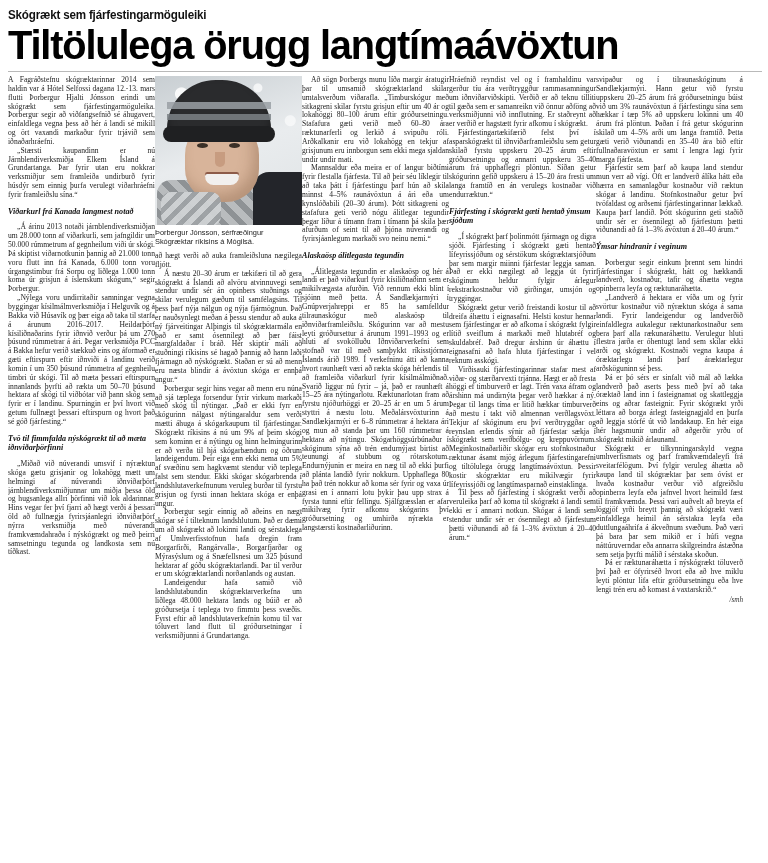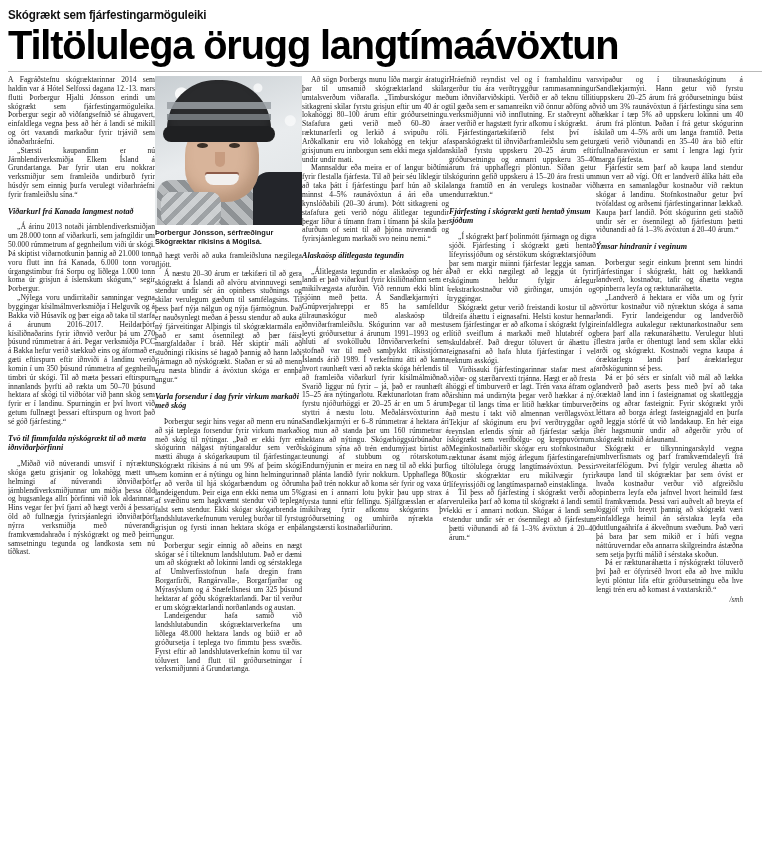--- a/index.html
+++ b/index.html
@@ -154,21 +154,21 @@
     opacity:.95;
   }
   .coat{
     position:absolute; left:98px; top:96px; width:56px; height:56px;
     background:#23252a; border-radius:16px 0 0 0;
   }
   .caption{
     font-family:"Liberation Sans", sans-serif;
     font-size:7.4px;
     line-height:9px;
-    font-weight:bold;
+    font-weight:normal;
     color:#222;
     margin:3px 0 6px 0;
     text-align:left;
   }
 </style>
 </head>
 <body>
 
 <div class="page">
 
@@ -205,39 +205,38 @@
             <div class="hat-stripe hat-s1"></div>
             <div class="hat-stripe hat-s2"></div>
           </div>
           <div class="hat-brim"></div>
           <div class="scarf-fold"></div>
         </div>
         <div class="caption">Þorbergur Jónsson, sérfræðingur Skógræktar ríkisins á Mógilsá.</div>
       </div>
       <p class="">að hægt verði að auka framleiðsluna nægilega fljótt.</p>
       <p class="ind">Á næstu 20–30 árum er tækifæri til að gera skógrækt á Íslandi að alvöru atvinnuvegi sem stendur undir sér án opinbers stuðnings og skilar verulegum gæðum til samfélagsins. Til þess þarf nýja nálgun og nýja fjármögnun. Það er nauðsynlegt meðan á þessu stendur að auka á ný fjárveitingar Alþingis til skógræktarmála en það er samt ósennilegt að þær fáist margfaldaðar í bráð. Hér skiptir máli að stuðningi ríkisins sé hagað þannig að hann laði fjármagn að nýskógrækt. Staðan er sú að menn eru næsta blindir á ávöxtun skóga er ennþá ungur.“</p>
-      <div class="subhead">Varla forsendur í dag fyrir virkum markaði með skóg</div>
       <p class="ind">Þorbergur segir hins vegar að menn eru núna að sjá tæplega forsendur fyrir virkum markaði með skóg til nýtingar. „Það er ekki fyrr en skógurinn nálgast nýtingaraldur sem verði mætti áhuga á skógarkaupum til fjárfestingar. Skógrækt ríkisins á nú um 9% af þeim skógi sem kominn er á nýtingu og hinn helmingurinn er að verða til hjá skógarbændum og öðrum landeigendum. Þeir eiga enn ekki nema um 5% af svæðinu sem hagkvæmt stendur við teplega falst sem stendur. Ekki skógar skógarbrenda í landshlutaverkefnunum veruleg burðar til fyrstu grisjun og fyrsti innan hektara skóga er enþá ungur.</p>
       <p class="ind">Þorbergur segir einnig að aðeins en nægt skógar sé í tilteknum landshlutum. Það er dæmi um að skógrækt að lokinni landi og sérstaklega af Umhverfisstofnun hafa dregin fram Borgarfirði, Rangárvalla-, Borgarfjarðar og Mýrasýslum og á Snæfellsnesi um 325 þúsund hektarar af góðu skógræktarlandi. Þar til verður er um skógræktarlandi norðanlands og austan.</p>
       <p class="ind">Landeigendur hafa samið við landshlutabundin skógræktarverkefna um liðlega 48.000 hektara lands og búið er að gróðursetja í teplega tvo fimmtu þess svæðis. Fyrst eftir að landshlutaverkefnin komu til var töluvert land flutt til gróðursetningar í verksmiðjunni á Grundartanga.</p>
     </div>
 
     <div class="col">
       <p class="ind">Að sögn Þorbergs munu líða margir áratugir þar til umsamið skógræktarland skilar umtalsverðum viðarafla. „Timburskógur með sitkagreni skilar fyrstu grisjun eftir um 40 ár og lokahöggi 80–100 árum eftir gróðursetningu. Stafafura gæti verið með 60–80 ára ræktunarferli og lerkið á svipuðu róli. Arðkalkanir eru við lokahögg en tekjur af grisjunum eru innborgun sem ekki mega sjaldan undir undir mati.</p>
       <p class="ind">Mannsaldur eða meira er of langur biðtími fyrir flestalla fjárfesta. Til að þeir séu líklegir til að taka þátt í fjárfestingu þarf hún að skila minnst 4–5% raunávöxtun á ári eða um kynslóðabili (20–30 árum). Þótt sitkagreni og stafafura geti verið nógu álitlegar tegundir þegar líður á tímann fram í tímann þá skila þær afurðum of seint til að þjóna núverandi og fyrirsjáanlegum markaði svo neinu nemi.“</p>
       <div class="subhead">Alaskaösp álitlegasta tegundin</div>
       <p class="ind">„Álitlegasta tegundin er alaskaösp og hér á landi er það viðarkurl fyrir kísiliðnaðinn sem er mikilvægasta afurðin. Við rennum ekki blint í sjóinn með þetta. Á Sandlækjarmýri í Gnúpverjahreppi er 85 ha samfelldur tilraunaskógur með alaskaösp til iðnviðarframleiðslu. Skógurinn var að mestu leyti gróðursettur á árunum 1991–1993 og er hluti af svokölluðu Iðnviðarverkefni sem stofnað var til með samþykkt ríkisstjórnar Íslands árið 1989. Í verkefninu átti að kanna hvort raunhæft væri að rækta skóga hérlendis til að framleiða viðarkurl fyrir kísilmálmiðnað. Svarið liggur nú fyrir – já, það er raunhæft á 15–25 ára nýtingarlotu. Ræktunarlotan fram að fyrstu njóðurhöggi er 20–25 ár en um 5 árum styttri á næstu lotu. Meðalársvöxturinn á Sandlækjarmýri er 6–8 rúmmetrar á hektara ári og mun að standa þar um 160 rúmmetrar á hektara að nýtingu. Skógarhöggsúrbúnaður í skóginum sýna að trén endurnýjast birtist að teunungi af stubbum og rótarskotum. Endurnýjunin er meira en næg til að ekki þurfi að plánta landið fyrir nokkurn. Upphaflega 80 ha það trén nokkur að koma sér fyrir og vaxa úr grasi en í annarri lotu þykir þau upp strax á fyrsta tunni eftir fellingu. Sjálfgræsslan er afar mikilvæg fyrir afkomu skógarins því gróðursetning og umhirða nýrækta er langstærsti kostnaðarliðurinn.</p>
     </div>
 
     <div class="col">
       <p class="">Hráefnið reyndist vel og í framhaldinu var gerður tíu ára verðtryggður rammasamningur um iðnviðarviðskipti. Verðið er að teknu tilliti til gæða sem er samanreikn við önnur aðföng að verksmiðjunni við innflutning. Er staðreynt að er verðið er hagstætt fyrir afkomu í skógrækt.</p>
       <p class="ind">Fjárfestingartækifærið felst því í asparskógrækt til iðnviðarframleiðslu sem getur skilað fyrstu uppskeru 20–25 árum eftir gróðursetningu og annarri uppskeru 35–40 árum frá upphaflegri plöntun. Síðan getur skógurinn gefið uppskeru á 15–20 ára fresti um langa framtíð en án verulegs kostnaðar við endurræktun.“</p>
       <div class="subhead">Fjárfesting í skógrækt gæti hentað ýmsum sjóðum</div>
       <p class="ind">„Í skógrækt þarf þolinmótt fjármagn og digra sjóði. Fjárfesting í skógrækt gæti hentað lífeyrissjóðum og sérstökum skógræktarsjóðum þar sem margir miinni fjárfestar leggja saman. Það er ekki nægilegt að leggja út fyrir skóginum heldur fylgir árlegur rekstrarkostnaður við girðingar, umsjón og tryggingar.</p>
-      <p class="ind">Skógrækt getur verið freistandi kostur til að dreifa áhættu í eignasafni. Helsti kostur hennar sem fjárfestingar er að afkoma í skógrækt fylgir lítið sveiflum á markaði með hlutabréf og skuldabréf. Það dregur töluvert úr áhættu í eignasafni að hafa hluta fjárfestingar í vel reknum asskógi.</p>
+      <p class="ind">Skógrækt getur verið freistandi kostur til að dreifa áhættu í eignasafni. Helsti kostur hennar sem fjárfestingar er að afkoma í skógrækt fylgir lítið sveiflum á markaði með hlutabréf og skuldabréf. Það dregur árshinn úr áhættu í eignasafni að hafa hluta fjárfestingar í vel reknum asskógi.</p>
       <p class="ind">Virðisauki fjárfestingarinnar stafar mest af viðar- og stærðarvexti trjánna. Hægt er að fresta höggi ef timburverð er lagt. Trén vaxa áfram og árshinn má undirnýta þegar verð hækkar á ný. Þegar til langs tíma er litið hækkar timburverð að mestu í takt við almennan verðlagsvöxt. Tekjur af skóginum eru því verðtryggðar og reynslan erlendis sýnir að fjárfestar sækja í skógrækt sem verðbólgu- og kreppuvörnum. Meginkostnaðarliðir skógar eru stofnkostnaður ræktunar ásamt mjög árlegum fjárfestingarefni og tiltölulega örugg langtímaávöxtun. Þessir kostir skógræktar eru mikilvægir fyrir lífeyrissjóði og langtímasparnað einstaklinga.</p>
       <p class="ind">Til þess að fjárfesting í skógrækt verði að veruleika þarf að koma til skógrækt á landi sem ekki er í annarri notkun. Skógar á landi sem stendur undir sér er ósennilegt að fjárfestum þætti viðunandi að fá 1–3% ávöxtun á 20–40 árum.“</p>
     </div>
 
     <div class="col">
       <p class="">svipaður og í tilraunaskóginum á Sandlækjarmýri. Hann getur við fyrstu uppskeru 20–25 árum frá gróðursetningu búist við um 3% raunávöxtun á fjárfestingu sína sem hækkar í tæp 5% að uppskeru lokinni um 40 árum frá plöntun. Þaðan í frá getur skógurinn skilað um 4–5% arði um langa framtíð. Þetta gæti verið viðunandi en 35–40 ára bið eftir fullnaðaravöxtun er samt í lengra lagi fyrir marga fjárfesta.</p>
       <p class="ind">Fjárfestir sem þarf að kaupa land stendur mun verr að vígi. Oft er landverð álíka hátt eða hærra en samanlagður kostnaður við ræktun skógar á landinu. Stofnkostnaður getur því tvöfaldast og arðsemi fjárfestingarinnar lækkað. Kaupa þarf landið. Þótt skógurinn geti staðið undir sér er ósennilegt að fjárfestum þætti viðunandi að fá 1–3% ávöxtun á 20–40 árum.“</p>
       <div class="subhead">Ýmsar hindranir í veginum</div>
       <p class="ind">Þorbergur segir einkum þrennt sem hindri fjárfestingar í skógrækt, hátt og hækkandi landverð, kostnaður, tafir og áhætta vegna opinberra leyfa og ræktunaráhætta.</p>
       <p class="ind">„Landverð á hektara er víða um og fyrir svörtur kostnaður við nýræktun skóga á sama landi. Fyrir landeigendur og landverðið einfaldlegra aukalegur ræktunarkostnaður sem bera þarf alla rækunaráhættu. Verulegur hluti flestra jarða er óhentugt land sem skilar ekki arði og skógrækt. Kostnaði vegna kaupa á óræktarlegu landi þarf áræktarlegur arðsköguninn sé þess.</p>

